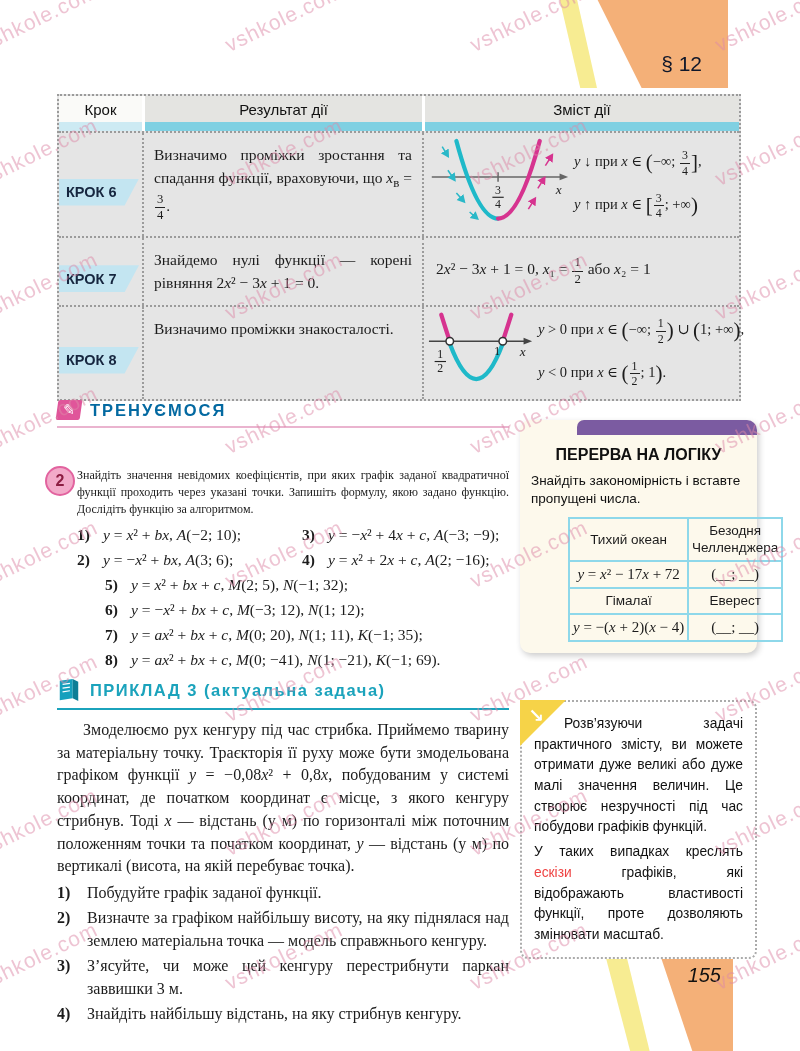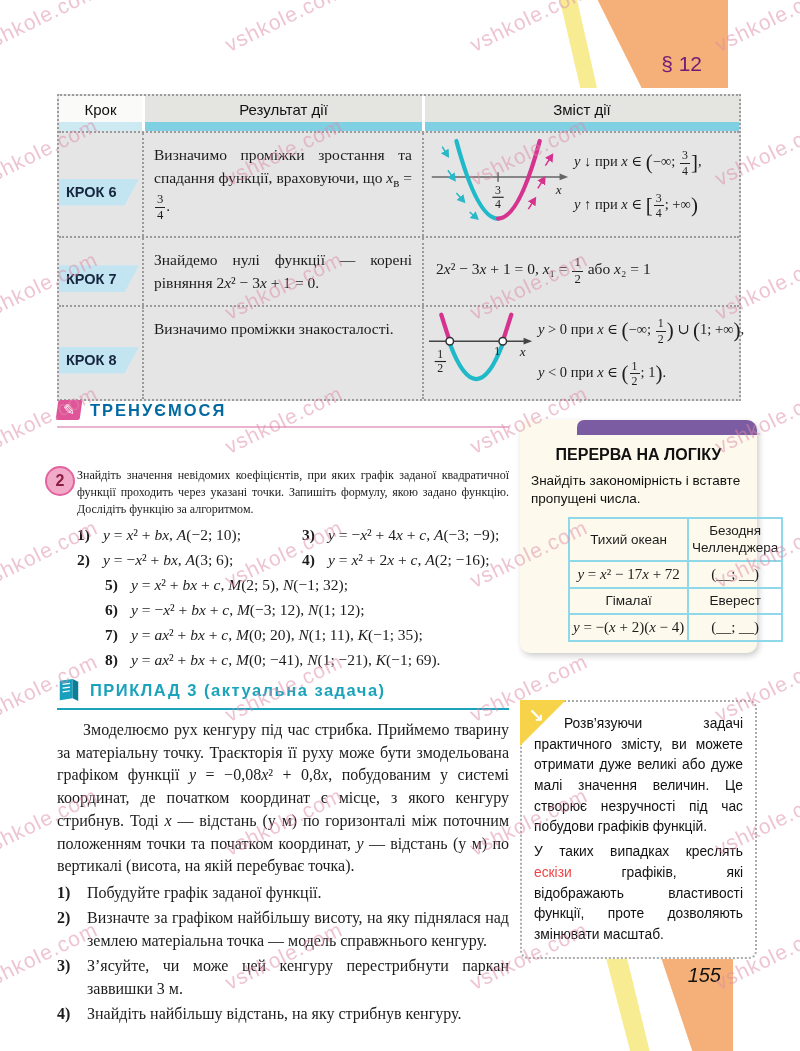--- a/index.html
+++ b/index.html
@@ -10,21 +10,21 @@
   #watermarks{position:absolute;inset:0;z-index:40;pointer-events:none;}
   .wm{position:absolute;font-family:"Liberation Sans","DejaVu Sans",sans-serif;
       font-size:21px;color:rgba(222,138,168,.5);transform:rotate(-26deg);letter-spacing:1px;white-space:nowrap;}
 
   
   .corner-top{position:absolute;top:0;right:72px;width:163px;height:88px;z-index:5;}
   .ct-orange{position:absolute;inset:0;background:#f4b078;clip-path:polygon(20% 0,100% 0,100% 100%,47% 100%);}
   .ct-yellow{position:absolute;top:0;left:-30px;width:62px;height:88px;background:#f7ec92;
              clip-path:polygon(40% 0,68% 0,100% 100%,73% 100%);}
   .ct-label{position:absolute;right:26px;bottom:12px;font-family:"Liberation Sans",sans-serif;
-            font-size:21px;color:#701a75;}
+            font-size:21px;color:#0f172a;}
   .corner-bottom{position:absolute;bottom:0;right:67px;width:110px;height:99px;z-index:5;font-style:italic;}
   .cb-orange{position:absolute;inset:0;background:#f4b078;clip-path:polygon(35% 7%,100% 0,100% 100%,63% 100%);}
   .cb-yellow{position:absolute;top:0;left:-42px;width:78px;height:99px;background:#f7ec92;
              clip-path:polygon(32% 6%,58% 3%,88% 100%,63% 100%);}
   .cb-label{position:absolute;right:12px;top:12px;font-family:"Liberation Sans",sans-serif;
             font-size:20px;color:#111;}
 
   
   .xtable{position:absolute;left:57px;top:94px;width:680px;border:2px dotted #9b9b9b;background:#e5e5e5;z-index:10;}
   .trow{display:grid;grid-template-columns:83px 280px 1fr;}

